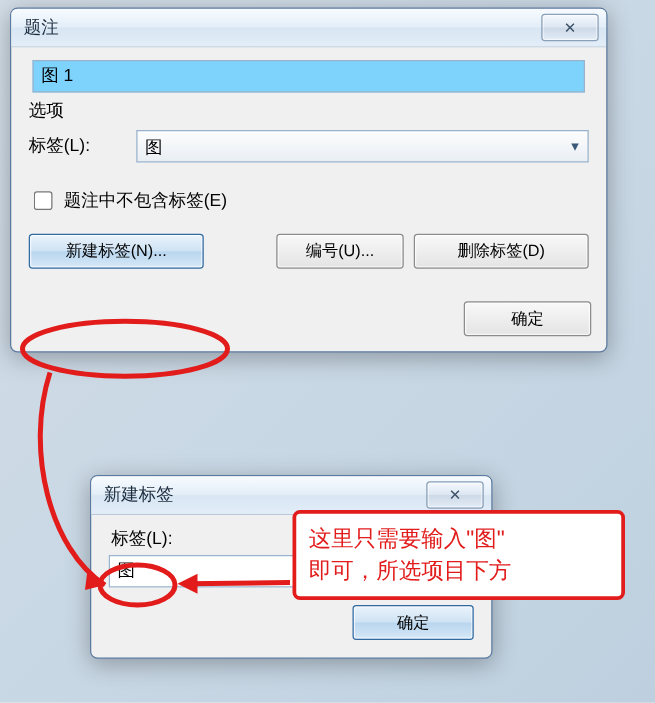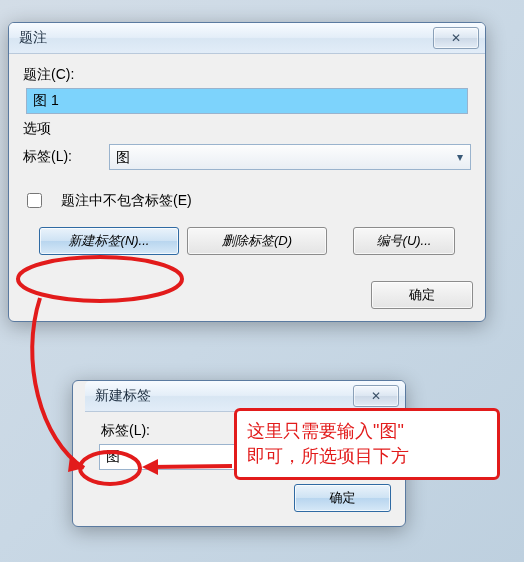--- a/index.html
+++ b/index.html
@@ -95,21 +95,21 @@
     pointer-events: none;
     font-size: 12px;
   }
   select[disabled] {
     color: #888;
     background: #f2f2f2;
   }
   .checkbox-row {
     display: flex;
     align-items: center;
-    gap: 16px;
+    gap: 6px;
     margin: 20px 2px 16px;
     font-size: 14px;
   }
   .checkbox-row input { width: 15px; height: 15px; }
   .btn {
     border: 1px solid #8c8c8c;
     border-radius: 3px;
     background: linear-gradient(#f8f8f8,#e4e4e4);
     padding: 4px 0;
     font-size: 13px;
@@ -117,22 +117,21 @@
     cursor: pointer;
     box-shadow: inset 0 0 0 1px rgba(255,255,255,.7);
   }
   .btn.primary {
     border-color: #2f6aa3;
     background: linear-gradient(#eaf3fb, #cfe3f4 48%, #b9d6ef 52%, #d6e8f7);
   }
   .btn-row {
     display: flex;
     gap: 8px;
-    margin: 0 18px 6px;
-    font-style: italic;
+    margin: 0 2px 6px;
   }
   .btn-row .btn { flex: 0 0 auto; width: 138px; }
   #btn-numbering { margin-left: auto; width: 100px; }
   .footer {
     display: flex;
     justify-content: flex-end;
     gap: 10px;
     padding: 8px 12px 12px;
   }
   .footer .btn { width: 100px; }
@@ -177,55 +176,54 @@
     font-size: 18px;
     line-height: 1.4;
     padding: 8px 10px;
     box-sizing: border-box;
     font-weight: 500;
   }
 </style>
 </head>
 <body>
 
-<div id="win-main" class="window" style="left:8px; top:22px; width:476px;">
+<div id="win-main" class="window" style="left:8px; top:6px; width:476px;">
   <div class="titlebar">
     <span class="title">题注</span>
     <div class="close-btn">
         <span>✕</span>
       </div>
   </div>
   <div class="body">
-    <label>题注(C):</label>
     <input class="caption-input" type="text" value="图 1" style="">
     <div class="section-title">选项</div>
     <div class="row">
       <label>标签(L):</label>
       <div class="selwrap">
         <select>
           <option>图</option>
         </select>
       </div>
     </div>
     <div class="checkbox-row">
       <input type="checkbox" style="">
       <span>题注中不包含标签(E)</span>
     </div>
     <div class="btn-row">
       <div class="btn primary" id="btn-newlabel"><span>新建标签(N)...</span></div>
+      <div class="btn" id="btn-numbering"><span>编号(U)...</span></div>
       <div class="btn"><span>删除标签(D)</span></div>
-      <div class="btn" id="btn-numbering"><span>编号(U)...</span></div>
     </div>
   </div>
   <div class="footer">
     <div class="btn"><span>确定</span></div>
   </div>
 </div>
 
-<div id="win-newlabel" class="window" style="left:72px; top:380px;padding-left:12px;">
+<div id="win-newlabel" class="window" style="left:72px; top:380px;">
   <div class="titlebar">
     <span class="title">新建标签</span>
     <div class="close-btn">
         <span>✕</span>
       </div>
   </div>
   <div class="body">
     <label style="font-size:14px;">标签(L):</label>
     <div class="nl-input-row">
       <input class="nl-input" type="text" value="图" style="">

